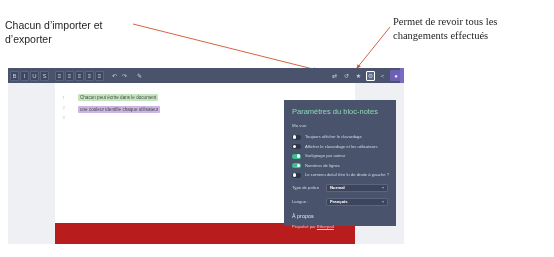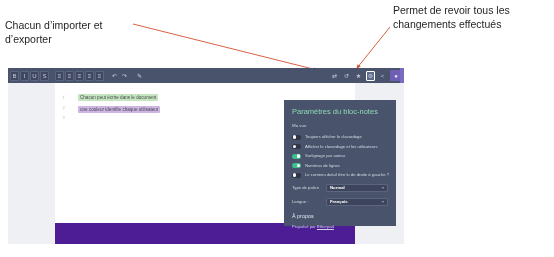--- a/index.html
+++ b/index.html
@@ -19,21 +19,21 @@
   
   .annotation {
     position: absolute;
     font-family: "Liberation Sans", sans-serif;
     font-size: 10.5px;
     line-height: 14px;
     color: #1f1f1f;
     white-space: pre-line;
   }
   #annotation-left  { left: 5px;   top: 18px;  width: 150px; }
-  #annotation-right { left: 393px; top: 3px;   width: 160px; }
+  #annotation-right { left: 393px; top: 15px;   width: 160px; font-family: Liberation Serif, serif; }
 
   .arrow-layer {
     position: absolute;
     left: 0; top: 0;
     width: 554px; height: 257px;
     pointer-events: none;
   }
 
   
   #app-window {
@@ -110,21 +110,21 @@
     position: absolute;
     right: 0; top: 0;
     width: 4px; height: 15px;
     background: #7a6bc0;
   }
 
   
   #editor-body {
     position: relative;
     height: 161px;
-    background: #4c1d95;
+    background: #b91c1c;
     display: flex;
   }
   .gutter-pane {
     background: #eef0f3;
   }
   #gutter-left  { width: 47px; }
   #gutter-right { width: 49px; }
   #page-surface {
     flex: 1;
     background: #ffffff;

